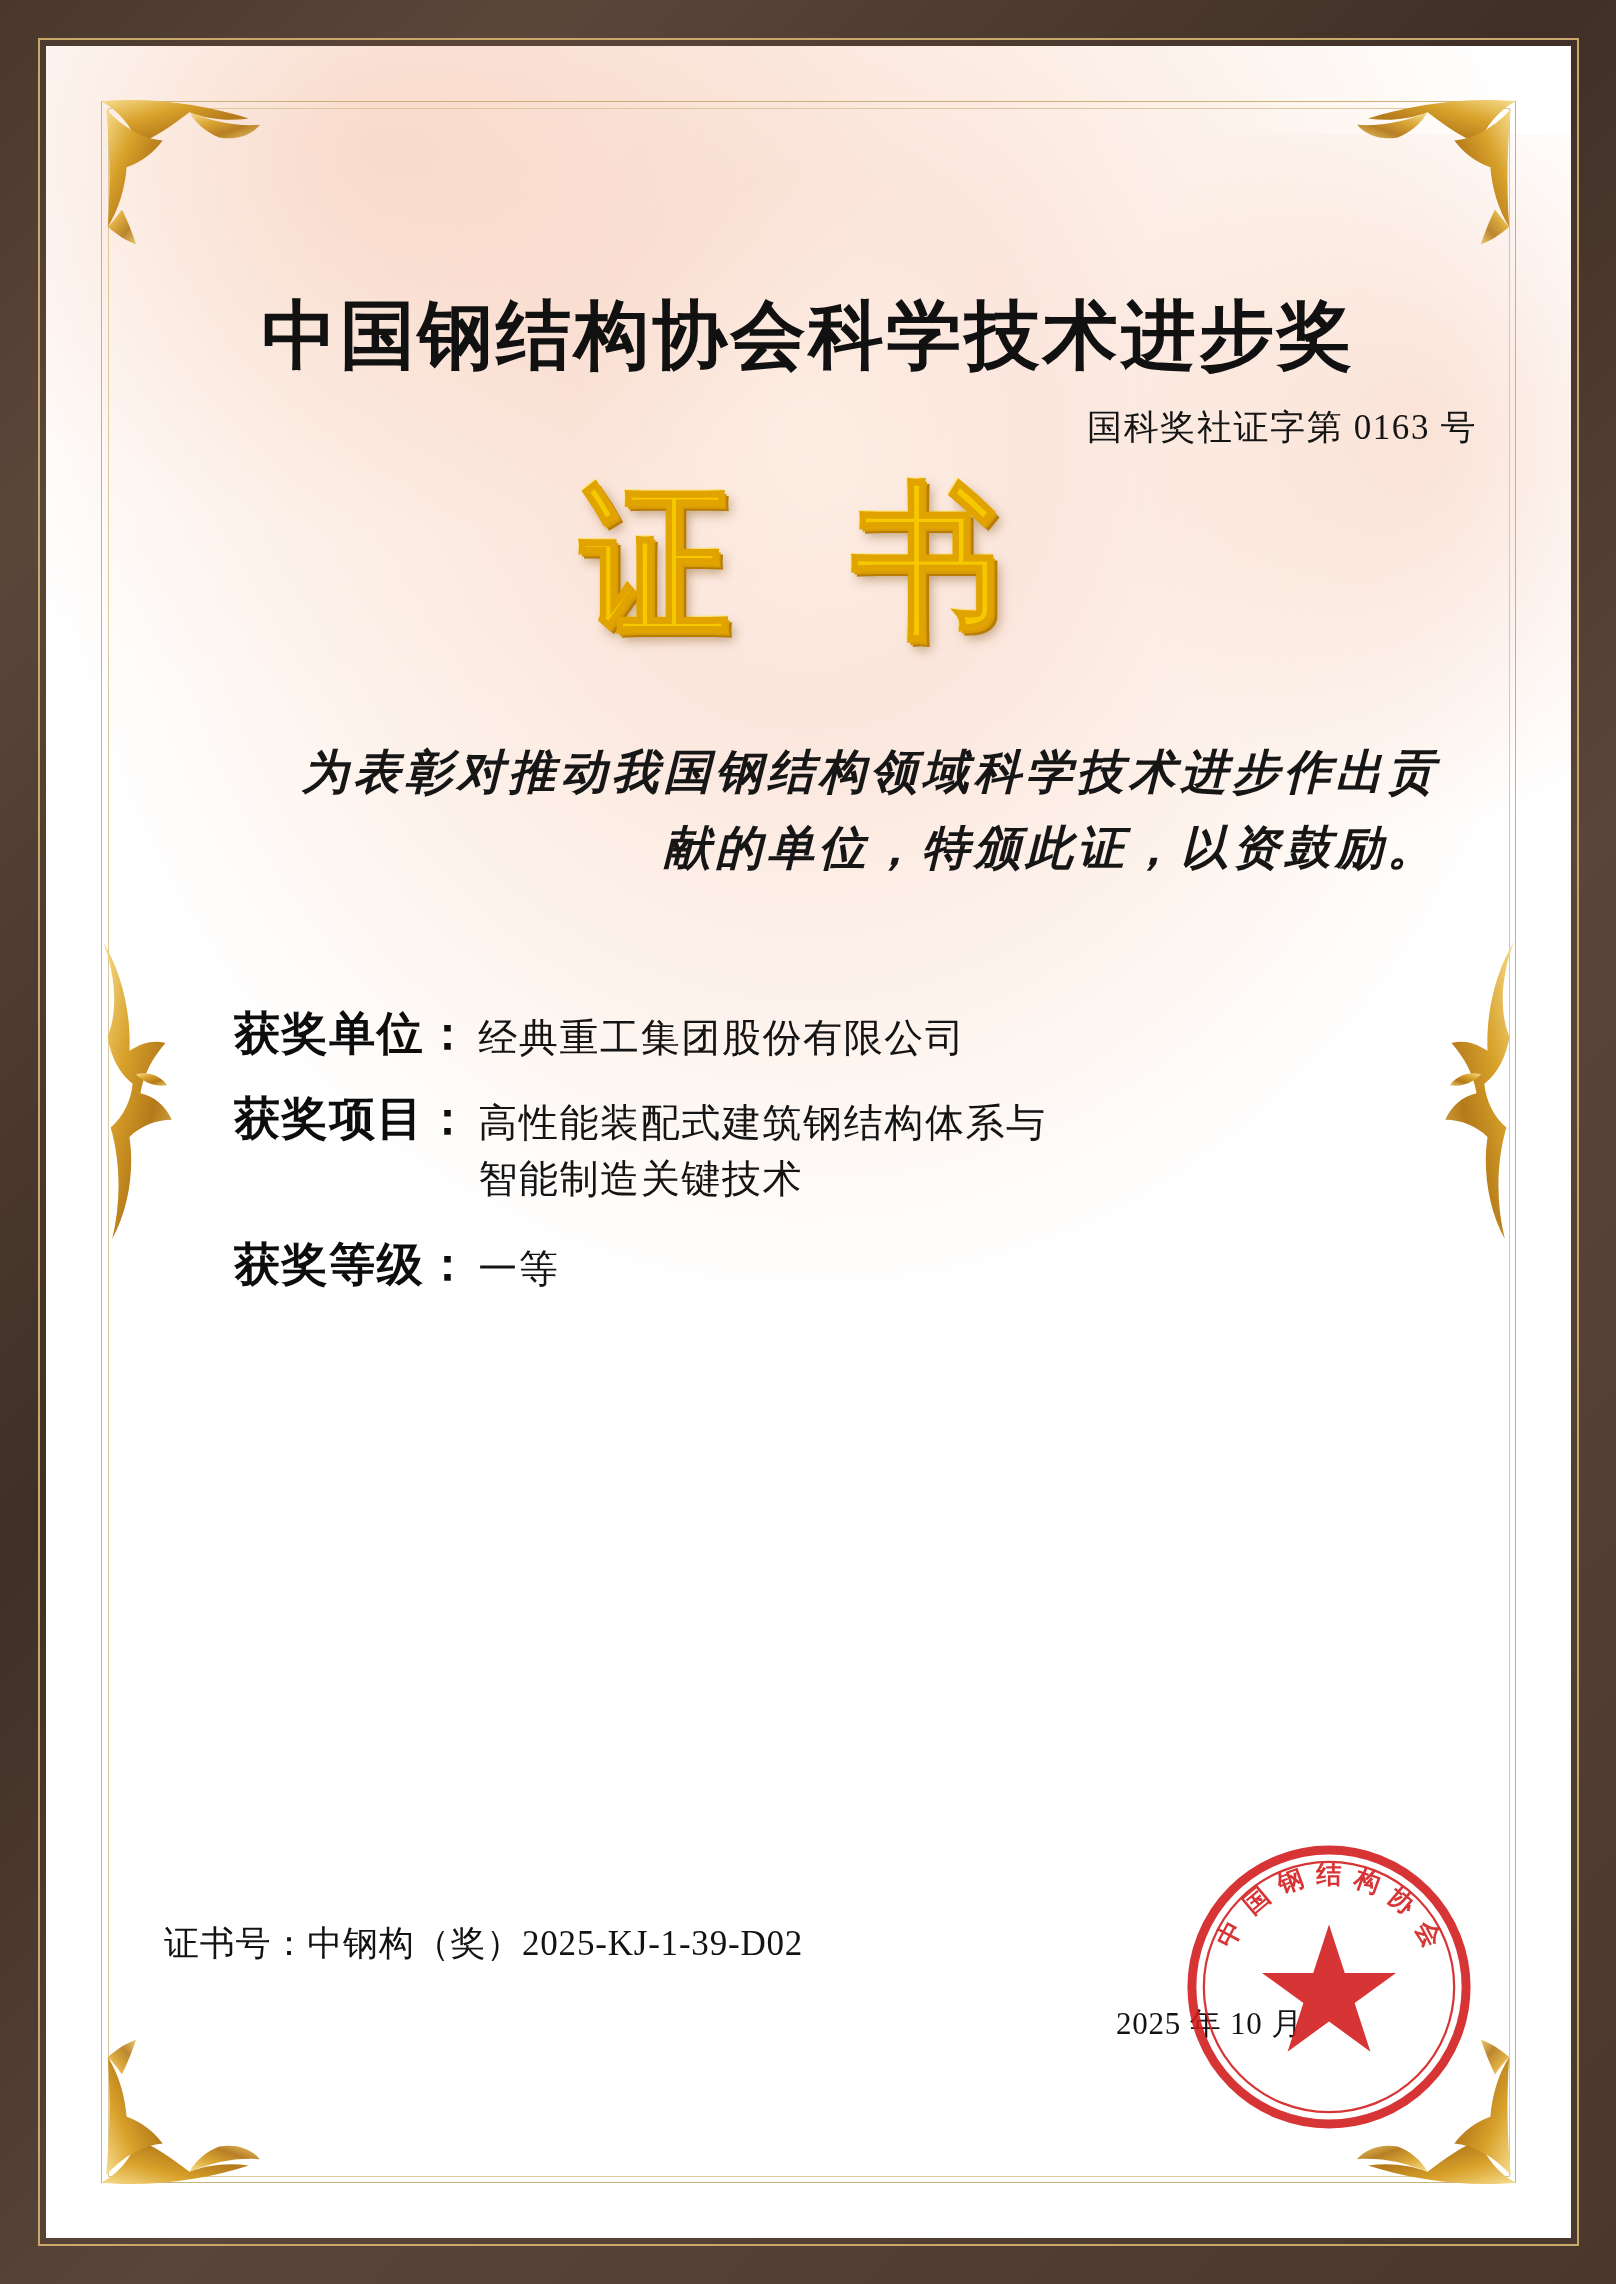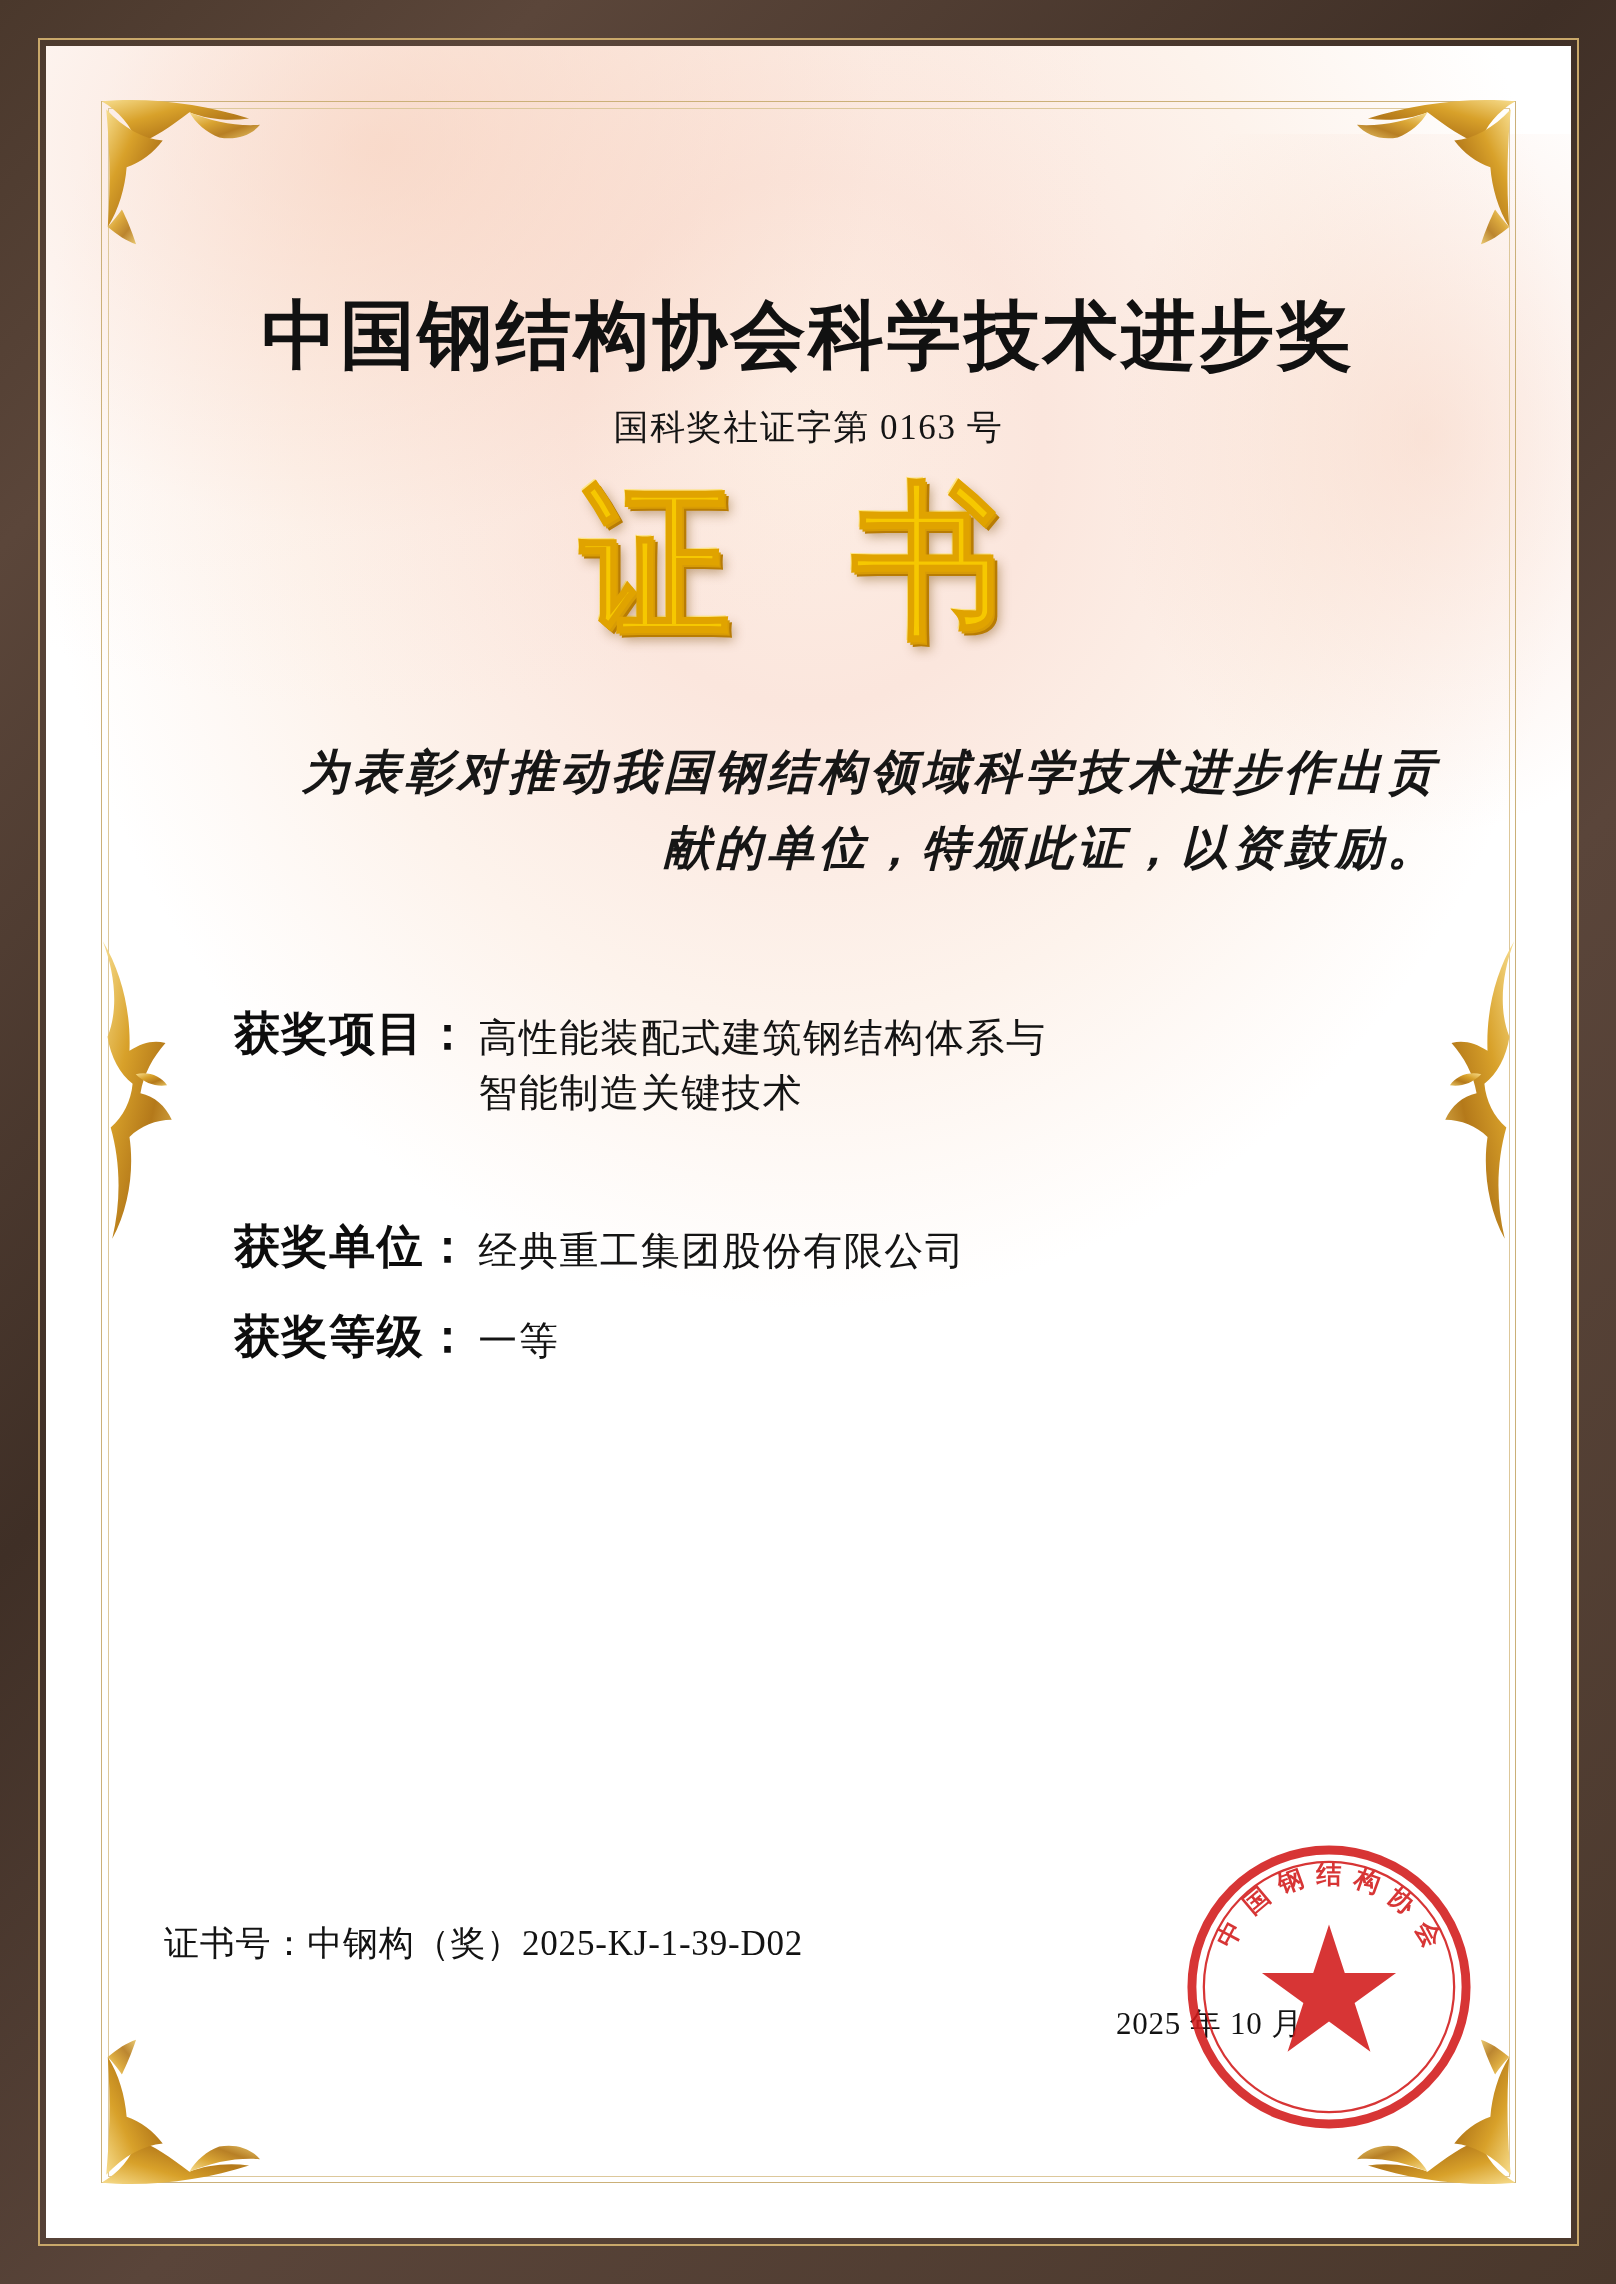--- a/index.html
+++ b/index.html
@@ -110,21 +110,21 @@
     text-align: center;
     font-family: "DejaVu Sans", "Liberation Sans", sans-serif;
     font-weight: bold;
     font-size: 75px;
     letter-spacing: 3.1px;
     color: #111111;
     margin-top: 154px;
     line-height: 1.1;
   }
   .subtitle {
-    text-align: center;
+    text-align: right;
     font-size: 35px;
     color: #141414;
     margin-top: 27px;
     letter-spacing: 1.6px;
     font-family: "Liberation Serif", serif;
   }
 
   .zhengshu {
     text-align: center;
     margin-top: 33px;
@@ -277,31 +277,31 @@
 
       <div class="title">中国钢结构协会科学技术进步奖</div>
       <div class="subtitle">国科奖社证字第 0163 号</div>
 
       <div class="zhengshu">证 书</div>
 
       <div class="statement">为表彰对推动我国钢结构领域科学技术进步作出贡献的单位，特颁此证，以资鼓励。</div>
 
       <div class="fields">
 
+        <div class="field-row gap-unit">
+          <div class="field-label">获奖单位：</div>
+          <div class="field-value">经典重工集团股份有限公司</div>
+        </div>
+
         <div class="field-row">
           <div class="field-label">获奖项目：</div>
           <div class="field-value">
             <span>高性能装配式建筑钢结构体系与</span>
             <span class="line2">智能制造关键技术</span>
           </div>
-        </div>
-
-        <div class="field-row gap-unit">
-          <div class="field-label">获奖单位：</div>
-          <div class="field-value">经典重工集团股份有限公司</div>
         </div>
 
         <div class="field-row gap-grade">
           <div class="field-label">获奖等级：</div>
           <div class="field-value">一等</div>
         </div>
 
       </div>
 
       <div class="footer">

